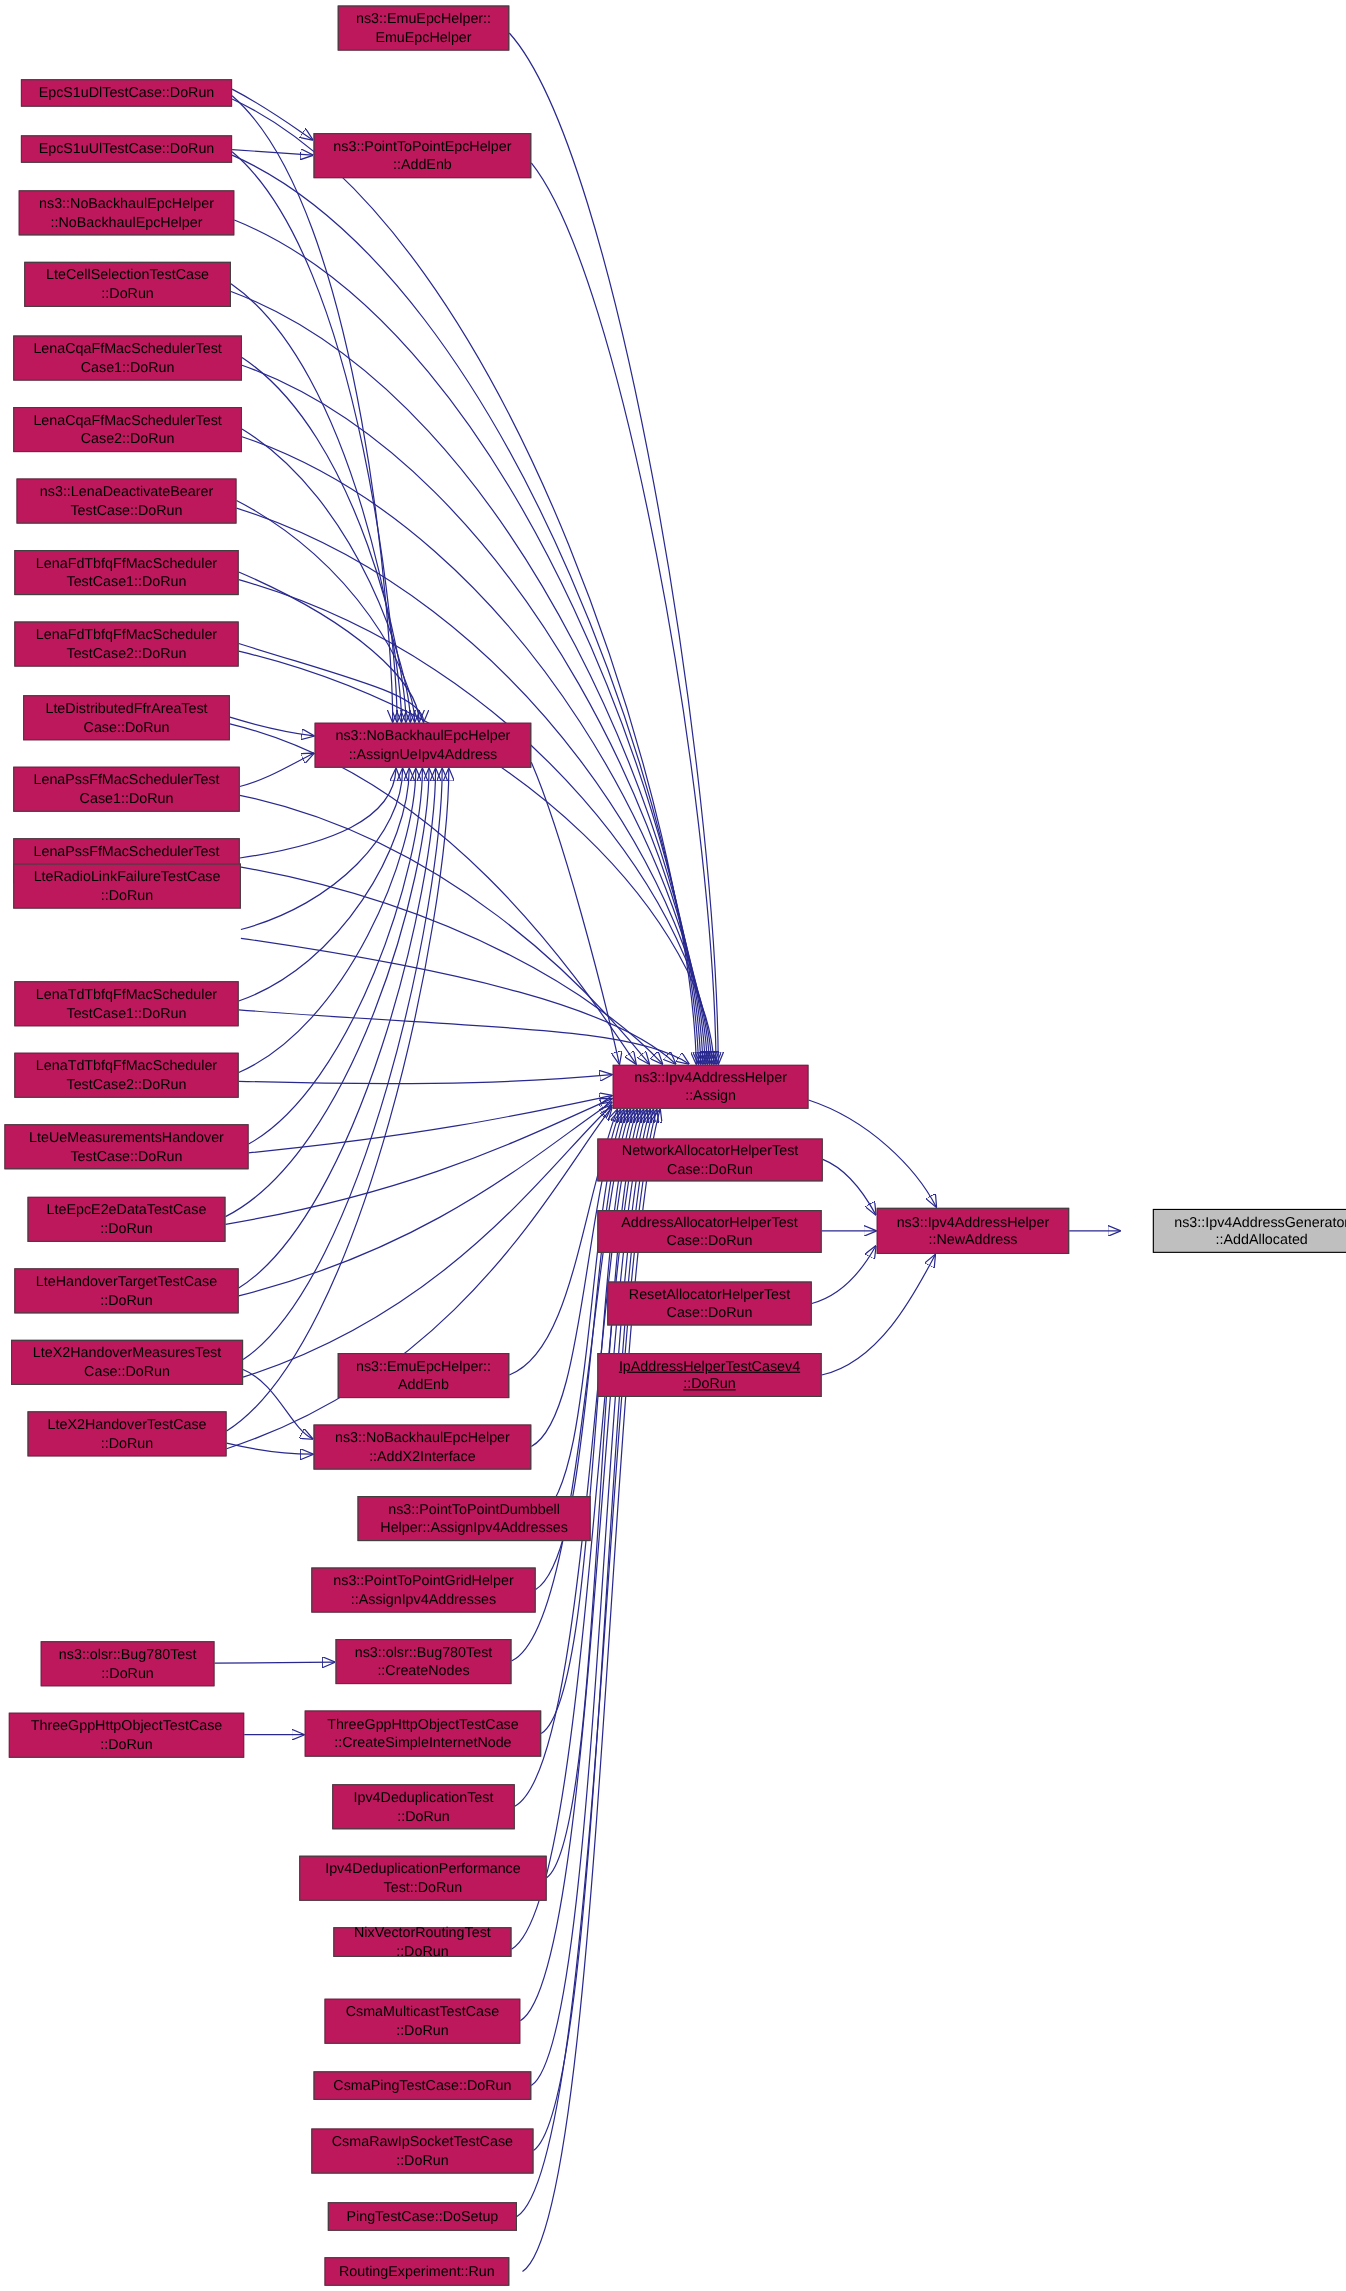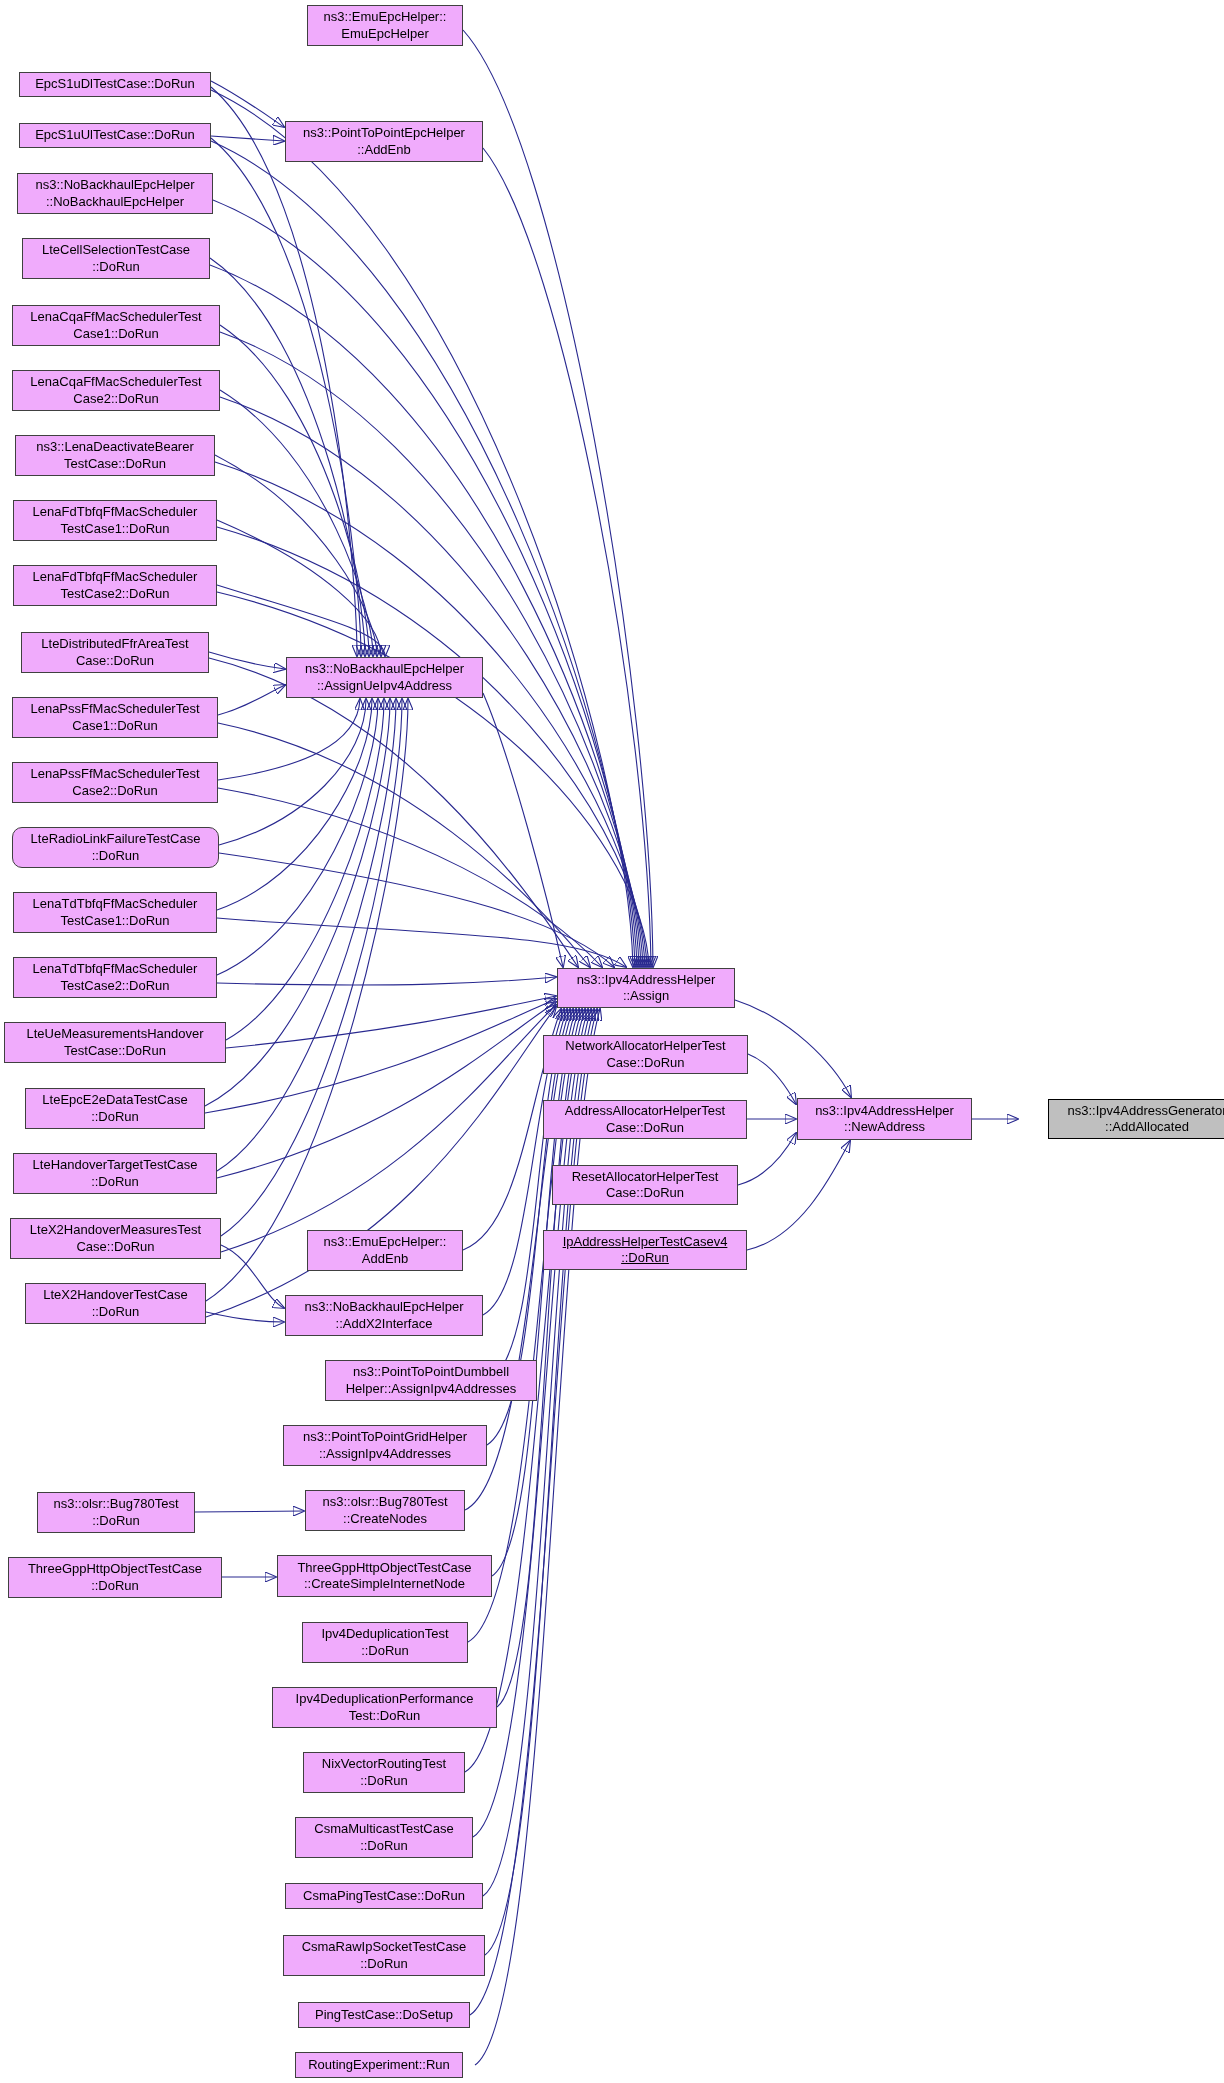--- a/index.html
+++ b/index.html
@@ -7,21 +7,21 @@
     position:relative;
     font-family:"Liberation Sans","DejaVu Sans",sans-serif;
     background:#ffffff;
     overflow:hidden;
   }
   .edges{position:absolute;left:0;top:0;z-index:1;}
   .edges path{fill:none;stroke:var(--edge,#28288f);stroke-width:1.1px;}
   .node{
     position:absolute;
     box-sizing:border-box;
-    background:#f0abfc;
+    background:#be185d;
     border:1px solid var(--node-border,#404040);
     display:flex;
     flex-direction:column;
     justify-content:center;
     align-items:center;
     text-align:center;
     z-index:2;
     font-size:13px;
     line-height:16.5px;
     color:#000;
@@ -155,21 +155,21 @@
         <div class="nline">Case::DoRun</div>
       </div>
       <div class="node" style="left: 12px; top: 697px; width: 206px; height: 41px;">
         <div class="nline">LenaPssFfMacSchedulerTest</div>
         <div class="nline">Case1::DoRun</div>
       </div>
       <div class="node" style="left: 12px; top: 762px; width: 206px; height: 41px;">
         <div class="nline">LenaPssFfMacSchedulerTest</div>
         <div class="nline">Case2::DoRun</div>
       </div>
-      <div class="node" style="left: 12px; top: 827px; width: 207px; height: 41px; border-radius: 10px;">
+      <div class="node" style="left: 12px; top: 785px; width: 207px; height: 41px;">
         <div class="nline">LteRadioLinkFailureTestCase</div>
         <div class="nline">::DoRun</div>
       </div>
       <div class="node" style="left: 13px; top: 892px; width: 204px; height: 41px;">
         <div class="nline">LenaTdTbfqFfMacScheduler</div>
         <div class="nline">TestCase1::DoRun</div>
       </div>
       <div class="node" style="left: 13px; top: 957px; width: 204px; height: 41px;">
         <div class="nline">LenaTdTbfqFfMacScheduler</div>
         <div class="nline">TestCase2::DoRun</div>
@@ -239,21 +239,21 @@
         <div class="nline">::CreateSimpleInternetNode</div>
       </div>
       <div class="node" style="left: 302px; top: 1622px; width: 166px; height: 41px;">
         <div class="nline">Ipv4DeduplicationTest</div>
         <div class="nline">::DoRun</div>
       </div>
       <div class="node" style="left: 272px; top: 1687px; width: 225px; height: 41px;">
         <div class="nline">Ipv4DeduplicationPerformance</div>
         <div class="nline">Test::DoRun</div>
       </div>
-      <div class="node" style="left: 303px; top: 1752px; width: 162px; height: 41px;">
+      <div class="node" style="left: 303px; top: 1752px; width: 162px; height: 27px;">
         <div class="nline">NixVectorRoutingTest</div>
         <div class="nline">::DoRun</div>
       </div>
       <div class="node" style="left: 295px; top: 1817px; width: 178px; height: 41px;">
         <div class="nline">CsmaMulticastTestCase</div>
         <div class="nline">::DoRun</div>
       </div>
       <div class="node" style="left: 285px; top: 1883px; width: 198px; height: 26px;">
         <div class="nline">CsmaPingTestCase::DoRun</div>
       </div>

